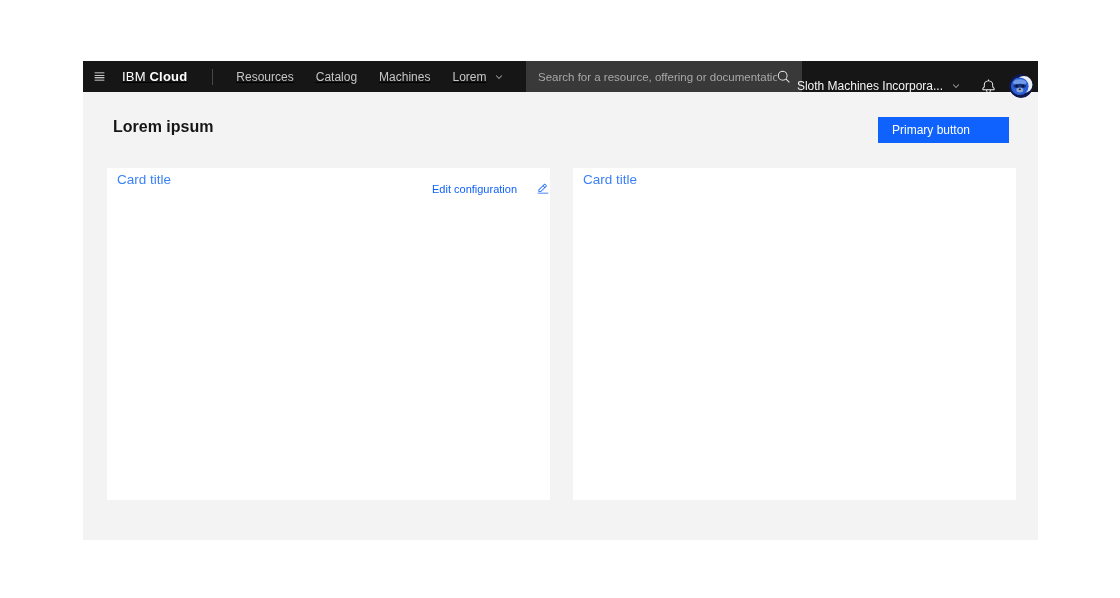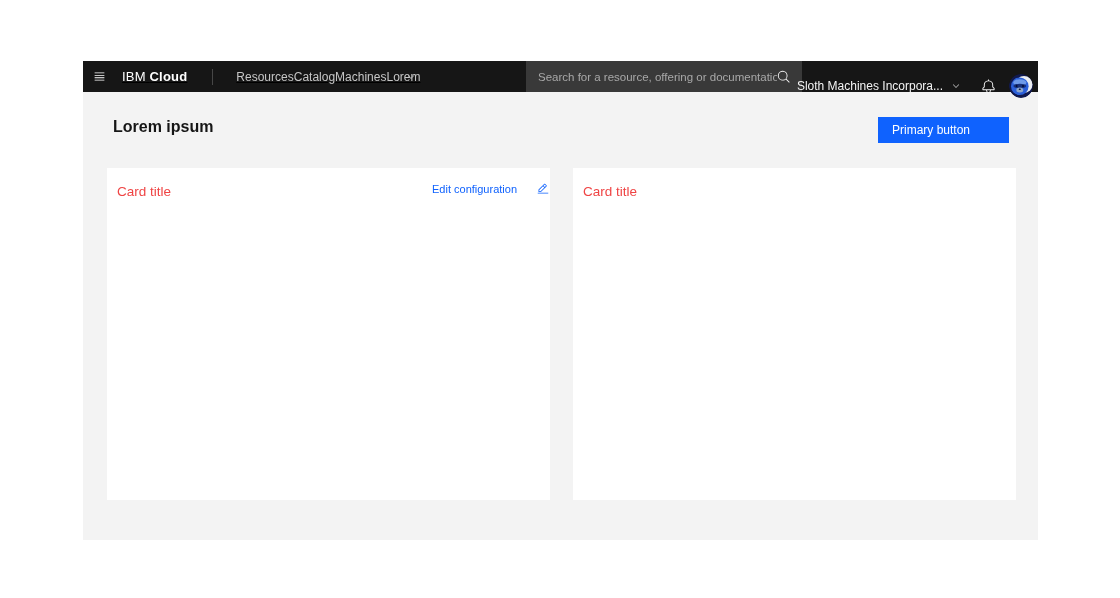--- a/index.html
+++ b/index.html
@@ -10,21 +10,21 @@
                background:#f3f3f3; }
 
   
   .header { position:relative; height:31px; background:#161616; display:flex;
             align-items:center;text-decoration:underline; }
   .hamburger { margin-left:10px; width:15px; height:15px; color:#ffffff; cursor:pointer; display:flex; align-items:center; }
   .hamburger svg { width:13px; height:13px; fill:currentColor; }
   .brand { margin-left:14px; font-size:13px; color:#ffffff; letter-spacing:.2px; white-space:nowrap; cursor:pointer; }
   .brand .bold { font-weight:bold; }
   .header-divider { width:1px; height:16px; background:#474747; margin-left:25px; }
-  .nav { display:flex; align-items:center; margin-left:23px; }
+  .nav { display:flex; align-items:center; margin-left:23px; gap:22px; }
   .nav-item { font-size:12px; color:#c6c6c6; white-space:nowrap; cursor:pointer; display:flex; align-items:center; }
   .nav-chevron { margin-left:-14px; }
   .chev { width:10px; height:10px; fill:#c6c6c6; }
   .search { position:absolute; left:443px; top:0; width:276px; height:31px;
             background:#393939; display:flex; align-items:center; }
   .search input { flex:1; background:transparent; border:none; outline:none;
                   padding:0 0 0 12px; font-size:11.5px; color:#f4f4f4;
                   font-family:"Liberation Sans", sans-serif; }
   .search input::placeholder { color:#a8a8a8; }
   .search-icon { width:14px; height:14px; fill:#f4f4f4; margin-right:11px; cursor:pointer; flex-shrink:0; }
@@ -38,21 +38,21 @@
   
   .page-title { position:absolute; left:30px; top:57px; font-size:16px; color:#161616; }
   .primary-btn { position:absolute; left:795px; top:56px; width:131px; height:26px;
                  background:#0f62fe; color:#ffffff; border:none; text-align:left;
                  padding-left:14px; font-size:12px; cursor:pointer;
                  font-family:"Liberation Sans", sans-serif; }
 
   
   .cards { position:absolute; top:107px; left:24px; right:22px; display:flex; gap:23px; }
   .card { flex:1; height:332px; background:#ffffff; position:relative; }
-  .card-title { position:absolute; left:10px; top:16px; font-size:13.5px; color:#ef4444; }
+  .card-title { position:absolute; left:10px; top:4px; font-size:13.5px; color:#3b82f6; }
   .card-action { position:absolute; right:1px; top:15px; display:flex; align-items:flex-end;
                  gap:20px; color:#0f62fe; font-size:11px; text-decoration:none; cursor:pointer; }
   .card-action svg { width:12px; height:12px; fill:#0f62fe; }
 </style>
 </head>
 <body>
 
 <div class="app-frame">
 
   <div class="header">

